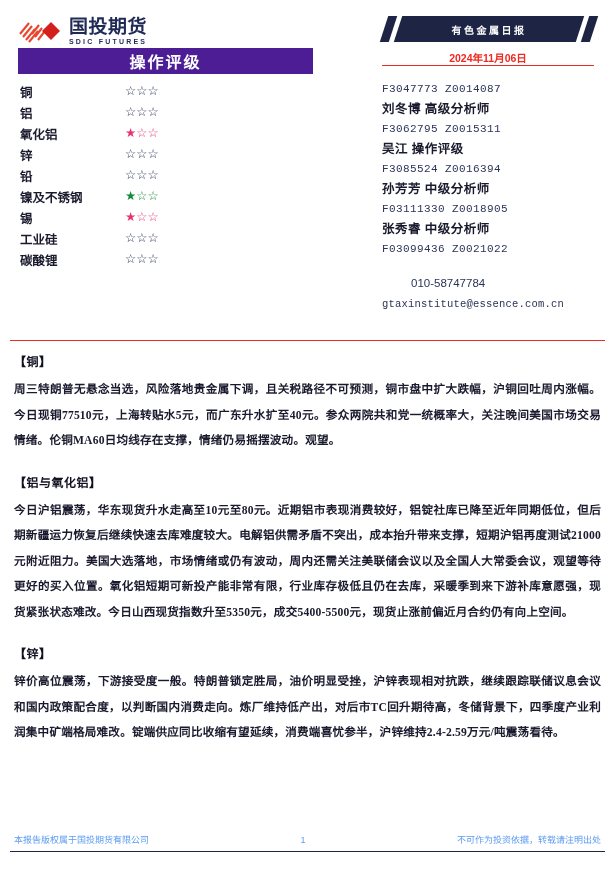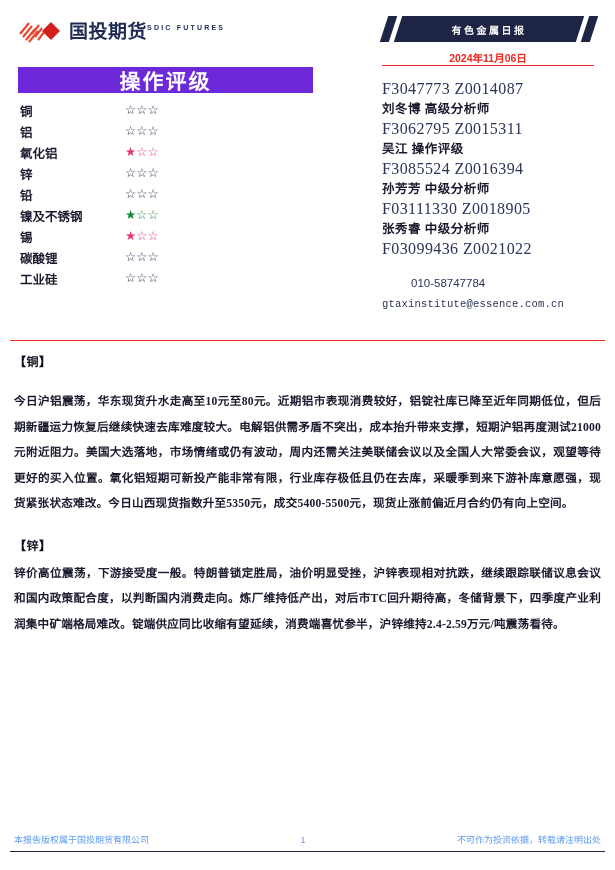--- a/index.html
+++ b/index.html
@@ -42,46 +42,46 @@
   }
   .logo-mark {
     position: relative;
     width: 44px;
     height: 26px;
     flex: none;
   }
   .logo-mark svg { display: block; }
   .logo-text {
     display: flex;
+    flex-direction: column;
     line-height: 1;
   }
   .logo-cn {
     font-family: "Liberation Sans", "DejaVu Sans", sans-serif;
     font-size: 19px;
     font-weight: bold;
     letter-spacing: 0.5px;
     color: #1f2a55;
   }
   .logo-en {
     font-family: "Liberation Sans", "DejaVu Sans", sans-serif;
     font-size: 7px;
     font-weight: bold;
     letter-spacing: 2.2px;
     color: #1f2a55;
     margin-top: 2px;
   }
 
   
   .rating-title {
-    margin-top: 19px;
     width: 295px;
     height: 26px;
-    background: #6d28d9;
+    background: #4c1d95;
     color: #ffffff;
-    font-size: 21px;
+    font-size: 16px;
     font-weight: bold;
     display: flex;
     align-items: center;
     justify-content: center;
     letter-spacing: 2px;
   }
   .rating-table {
     margin-top: 7px;
     width: 295px;
     border-collapse: collapse;
@@ -170,22 +170,22 @@
   }
   .an-name {
     font-size: 12.5px;
     font-weight: bold;
     color: #1a1a2e;
     line-height: 20px;
     letter-spacing: 0.5px;
     white-space: nowrap;
   }
   .an-code {
-    font-family: Liberation Serif, serif;
-    font-size: 16px;
+    font-family: Liberation Mono, monospace;
+    font-size: 11px;
     color: #2b3357;
     line-height: 20px;
     letter-spacing: 0.4px;
     white-space: nowrap;
   }
   .contact-phone {
     margin-top: 14px;
     font-family: "Liberation Sans", "DejaVu Sans", sans-serif;
     font-size: 11.5px;
     color: #2b3357;
@@ -317,25 +317,25 @@
           </tr>
           <tr>
             <td class="rating-name">镍及不锈钢</td>
             <td class="stars"><span class="star star-filled-green">★☆☆</span></td>
           </tr>
           <tr>
             <td class="rating-name">锡</td>
             <td class="stars"><span class="star star-filled-pink">★☆☆</span></td>
           </tr>
           <tr>
+            <td class="rating-name">工业硅</td>
+            <td class="stars"><span class="star star-empty-dark">☆☆☆</span></td>
+          </tr>
+          <tr>
             <td class="rating-name">碳酸锂</td>
-            <td class="stars"><span class="star star-empty-dark">☆☆☆</span></td>
-          </tr>
-          <tr>
-            <td class="rating-name">工业硅</td>
             <td class="stars"><span class="star star-empty-dark">☆☆☆</span></td>
           </tr>
         </tbody>
       </table>
     </div>
 
     <div class="header-right">
 
       <div class="banner-wrap">
         <span class="banner-sliver-l"></span>
@@ -362,23 +362,25 @@
       </div>
     </div>
   </div>
 
   <div class="rule-top"></div>
 
   <div class="content">
 
     <div class="section">
       <div class="sec-title">【铜】</div>
+      <div class="sec-body">周三特朗普无悬念当选，风险落地贵金属下调，且关税路径不可预测，铜市盘中扩大跌幅，沪铜回吐周内涨幅。今日现铜77510元，上海转贴水5元，而广东升水扩至40元。参众两院共和党一统概率大，关注晚间美国市场交易情绪。伦铜MA60日均线存在支撑，情绪仍易摇摆波动。观望。</div>
     </div>
 
     <div class="section">
+      <div class="sec-title">【铝与氧化铝】</div>
       <div class="sec-body">今日沪铝震荡，华东现货升水走高至10元至80元。近期铝市表现消费较好，铝锭社库已降至近年同期低位，但后期新疆运力恢复后继续快速去库难度较大。电解铝供需矛盾不突出，成本抬升带来支撑，短期沪铝再度测试21000元附近阻力。美国大选落地，市场情绪或仍有波动，周内还需关注美联储会议以及全国人大常委会议，观望等待更好的买入位置。氧化铝短期可新投产能非常有限，行业库存极低且仍在去库，采暖季到来下游补库意愿强，现货紧张状态难改。今日山西现货指数升至5350元，成交5400-5500元，现货止涨前偏近月合约仍有向上空间。</div>
     </div>
 
     <div class="section">
       <div class="sec-title">【锌】</div>
       <div class="sec-body">锌价高位震荡，下游接受度一般。特朗普锁定胜局，油价明显受挫，沪锌表现相对抗跌，继续跟踪联储议息会议和国内政策配合度，以判断国内消费走向。炼厂维持低产出，对后市TC回升期待高，冬储背景下，四季度产业利润集中矿端格局难改。锭端供应同比收缩有望延续，消费端喜忧参半，沪锌维持2.4-2.59万元/吨震荡看待。</div>
     </div>
 
   </div>
 

